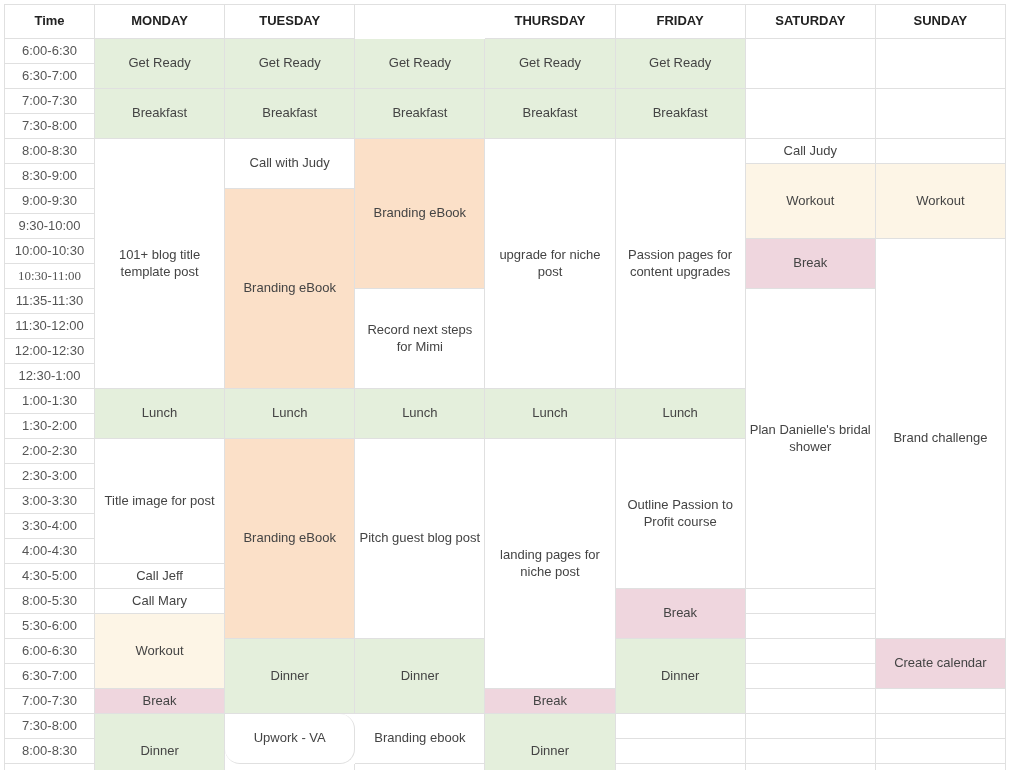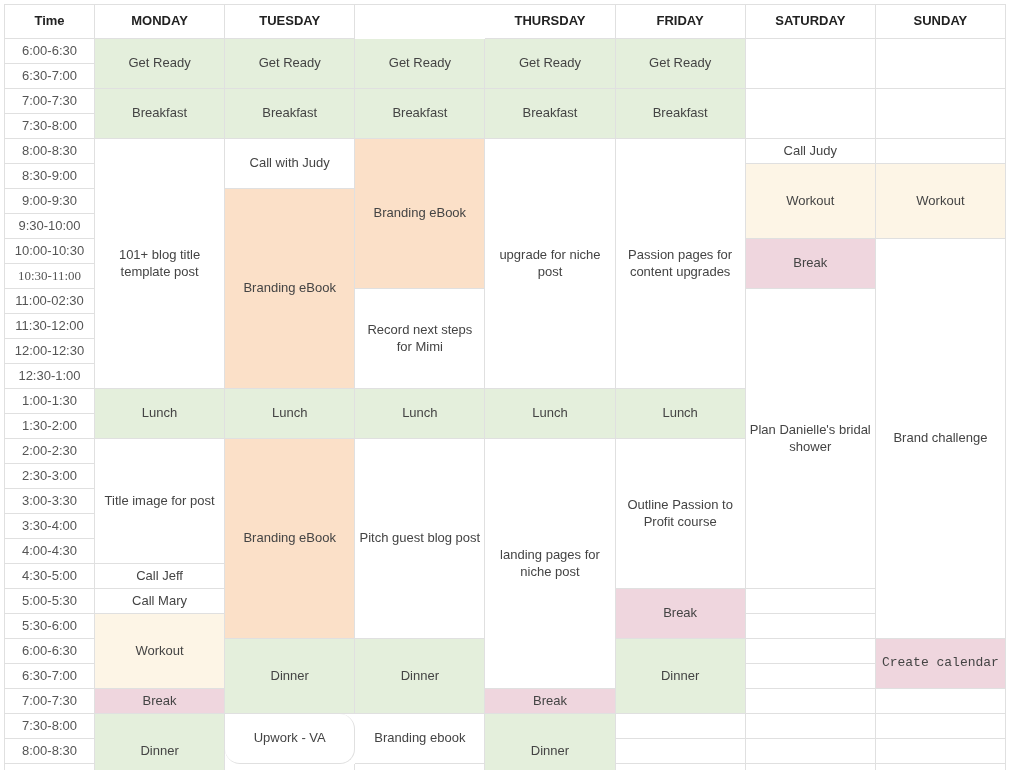--- a/index.html
+++ b/index.html
@@ -53,33 +53,33 @@
     <div class="cell tcol" style="grid-area: 2 / 1 / span 1 / span 1;">6:00-6:30</div>
     <div class="cell tcol" style="grid-area: 3 / 1 / span 1 / span 1;">6:30-7:00</div>
     <div class="cell tcol" style="grid-area: 4 / 1 / span 1 / span 1;">7:00-7:30</div>
     <div class="cell tcol" style="grid-area: 5 / 1 / span 1 / span 1;">7:30-8:00</div>
     <div class="cell tcol" style="grid-area: 6 / 1 / span 1 / span 1;">8:00-8:30</div>
     <div class="cell tcol" style="grid-area: 7 / 1 / span 1 / span 1;">8:30-9:00</div>
     <div class="cell tcol" style="grid-area: 8 / 1 / span 1 / span 1;">9:00-9:30</div>
     <div class="cell tcol" style="grid-area: 9 / 1 / span 1 / span 1;">9:30-10:00</div>
     <div class="cell tcol" style="grid-area: 10 / 1 / span 1 / span 1;">10:00-10:30</div>
     <div class="cell tcol" style="grid-area: 11 / 1 / span 1 / span 1; font-family: Liberation Serif, serif;">10:30-11:00</div>
-    <div class="cell tcol" style="grid-area: 12 / 1 / span 1 / span 1;">11:00-02:30</div>
+    <div class="cell tcol" style="grid-area: 12 / 1 / span 1 / span 1;">11:35-11:30</div>
     <div class="cell tcol" style="grid-area: 13 / 1 / span 1 / span 1;">11:30-12:00</div>
     <div class="cell tcol" style="grid-area: 14 / 1 / span 1 / span 1;">12:00-12:30</div>
     <div class="cell tcol" style="grid-area: 15 / 1 / span 1 / span 1;">12:30-1:00</div>
     <div class="cell tcol" style="grid-area: 16 / 1 / span 1 / span 1; text-align: center;">1:00-1:30</div>
     <div class="cell tcol" style="grid-area: 17 / 1 / span 1 / span 1;">1:30-2:00</div>
     <div class="cell tcol" style="grid-area: 18 / 1 / span 1 / span 1;">2:00-2:30</div>
     <div class="cell tcol" style="grid-area: 19 / 1 / span 1 / span 1;">2:30-3:00</div>
     <div class="cell tcol" style="grid-area: 20 / 1 / span 1 / span 1;">3:00-3:30</div>
     <div class="cell tcol" style="grid-area: 21 / 1 / span 1 / span 1;">3:30-4:00</div>
     <div class="cell tcol" style="grid-area: 22 / 1 / span 1 / span 1;">4:00-4:30</div>
     <div class="cell tcol" style="grid-area: 23 / 1 / span 1 / span 1;">4:30-5:00</div>
-    <div class="cell tcol" style="grid-area: 24 / 1 / span 1 / span 1;">5:00-5:30</div>
+    <div class="cell tcol" style="grid-area: 24 / 1 / span 1 / span 1;">8:00-5:30</div>
     <div class="cell tcol" style="grid-area: 25 / 1 / span 1 / span 1;">5:30-6:00</div>
     <div class="cell tcol" style="grid-area: 26 / 1 / span 1 / span 1;">6:00-6:30</div>
     <div class="cell tcol" style="grid-area: 27 / 1 / span 1 / span 1;">6:30-7:00</div>
     <div class="cell tcol" style="grid-area: 28 / 1 / span 1 / span 1;">7:00-7:30</div>
     <div class="cell tcol" style="grid-area: 29 / 1 / span 1 / span 1;">7:30-8:00</div>
     <div class="cell tcol" style="grid-area: 30 / 1 / span 1 / span 1;">8:00-8:30</div>
     <div class="cell tcol" style="grid-area: 31 / 1 / span 1 / span 1;">8:30-9:00</div>
     <div class="cell c-green" style="grid-area: 2 / 2 / span 2 / span 1;">Get Ready</div>
     <div class="cell c-green" style="grid-area: 2 / 3 / span 2 / span 1;">Get Ready</div>
     <div class="cell c-green" style="grid-area: 2 / 4 / span 2 / span 1;">Get Ready</div>
@@ -137,18 +137,18 @@
     <div class="cell c-white" style="grid-area: 30 / 6 / span 1 / span 1;"></div>
     <div class="cell c-white" style="grid-area: 31 / 6 / span 1 / span 1;"></div>
     <div class="cell c-white" style="grid-area: 24 / 7 / span 1 / span 1;"></div>
     <div class="cell c-white" style="grid-area: 25 / 7 / span 1 / span 1;"></div>
     <div class="cell c-white" style="grid-area: 26 / 7 / span 1 / span 1;"></div>
     <div class="cell c-white" style="grid-area: 27 / 7 / span 1 / span 1;"></div>
     <div class="cell c-white" style="grid-area: 28 / 7 / span 1 / span 1;"></div>
     <div class="cell c-white" style="grid-area: 29 / 7 / span 1 / span 1;"></div>
     <div class="cell c-white" style="grid-area: 30 / 7 / span 1 / span 1;"></div>
     <div class="cell c-white" style="grid-area: 31 / 7 / span 1 / span 1;"></div>
-    <div class="cell c-pink" style="grid-area: 26 / 8 / span 2 / span 1; font-family: Liberation Mono, monospace;">Create calendar</div>
+    <div class="cell c-pink" style="grid-area: 26 / 8 / span 2 / span 1;">Create calendar</div>
     <div class="cell c-white" style="grid-area: 28 / 8 / span 1 / span 1;"></div>
     <div class="cell c-white" style="grid-area: 29 / 8 / span 1 / span 1;"></div>
     <div class="cell c-white" style="grid-area: 30 / 8 / span 1 / span 1;"></div>
     <div class="cell c-white" style="grid-area: 31 / 8 / span 1 / span 1;"></div>
   </div>
 
 </body></html>

